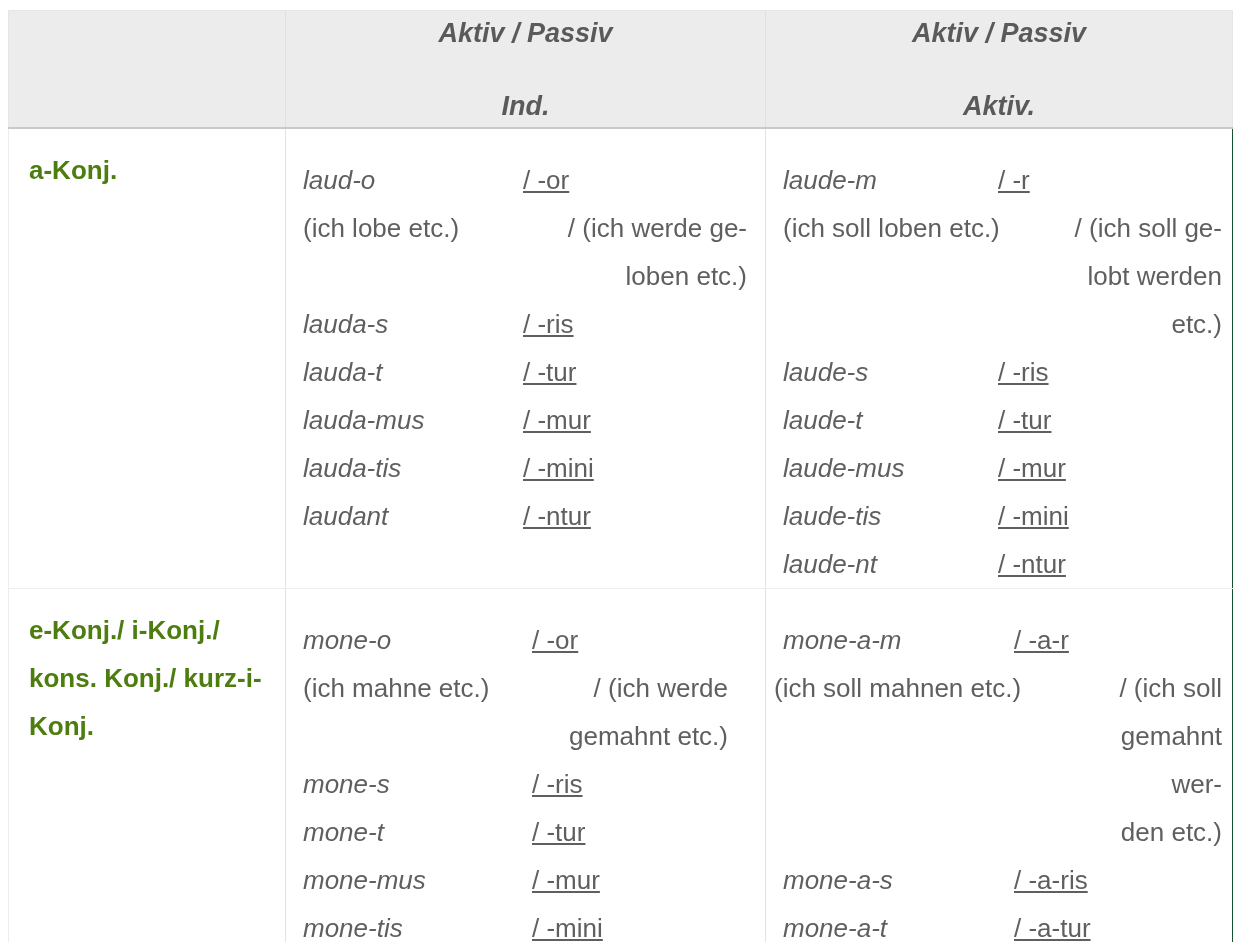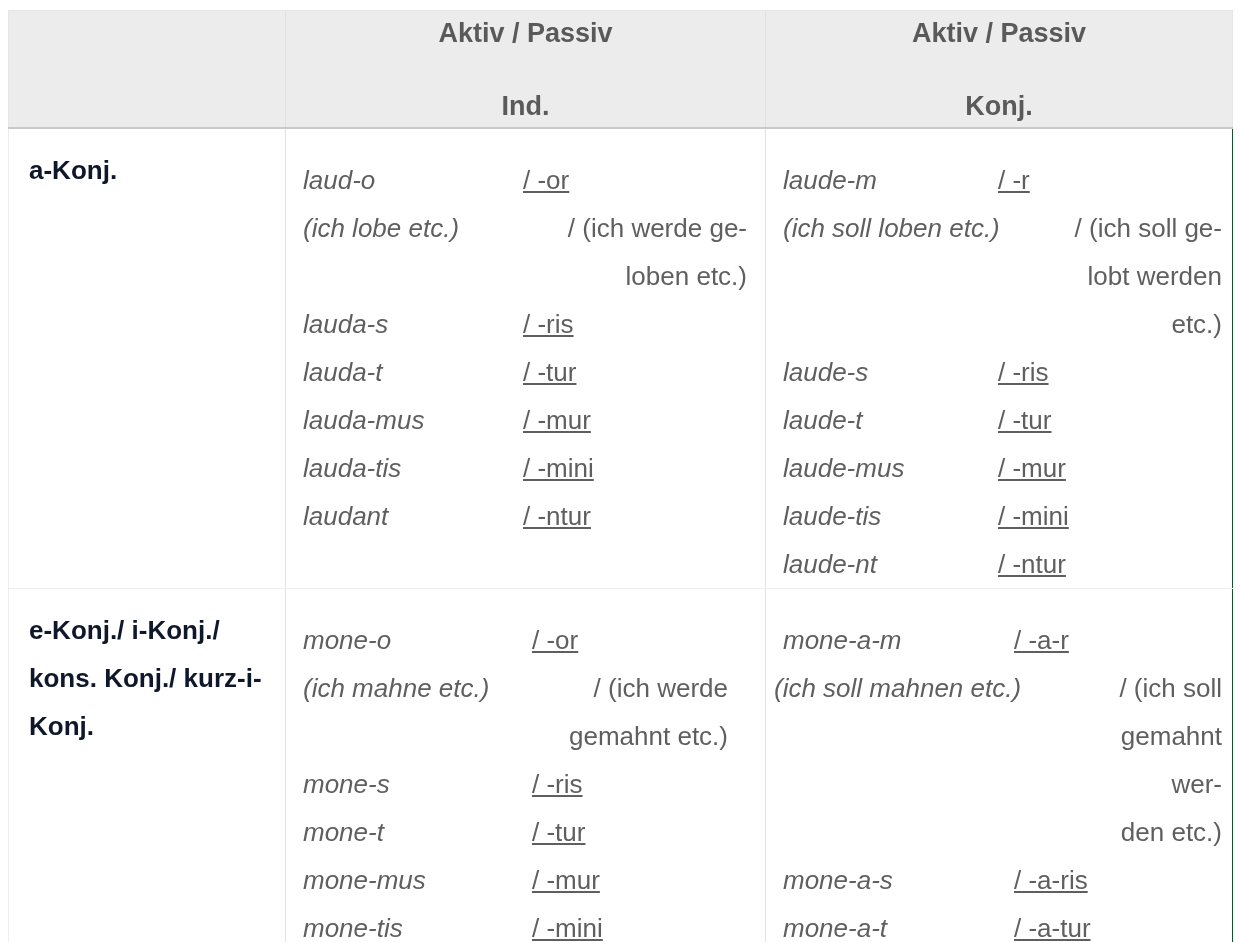--- a/index.html
+++ b/index.html
@@ -35,20 +35,21 @@
     border-bottom: 2px solid #c9c9c9;
     border-right: 1px solid #e0e0e0;
     padding: 0;
     vertical-align: middle;
     text-align: center;
     font-weight: bold;
     font-size: 27px;
     line-height: 36px;
     color: #5a5a5a;
     height: 116px;
+    font-style: italic;
   }
   thead th.empty-head {
     border-left: 1px solid #e6e6e6;
   }
   thead th.last-head { border-right: 1px solid #e6e6e6; }
   .head-line1 { display: block; }
   .head-line2 { display: block; margin-top: 37px; }
 
   
   tbody td {
@@ -60,21 +61,21 @@
   tbody td.cell-label { border-left: 1px solid #ededed; }
   tbody td.cell-konj  { border-right: 1px solid #14532d; }
 
   tbody tr.row-1 td { height: 382px; }
   tbody tr.row-2 td { height: 434px; }
 
   .label-text {
     font-weight: bold;
     font-size: 26px;
     line-height: 48px;
-    color: #0f172a;
+    color: #4d7c0f;
     padding: 17px 20px 0 20px;
   }
 
   .forms {
     padding: 27px 0 0 0;
     font-size: 26px;
     line-height: 48px;
   }
 
   .frow {
@@ -96,21 +97,20 @@
     text-decoration: underline;
   }
 
   
   .gloss-row { display: block; position: relative; }
   .gloss-left {
     position: absolute;
     left: 17px;
     top: 0;
     white-space: nowrap;
-    font-style: italic;
   }
   .gloss-right {
     display: block;
     text-indent: 0;
     padding-left: 0;
     text-align: right;
   }
   .hang {
     display: block;
     white-space: normal;
@@ -161,21 +161,21 @@
 
   <thead>
     <tr>
       <th class="empty-head"></th>
       <th>
         <span class="head-line1">Aktiv / Passiv</span>
         <span class="head-line2">Ind.</span>
       </th>
       <th class="last-head">
         <span class="head-line1">Aktiv / Passiv</span>
-        <span class="head-line2">Konj.</span>
+        <span class="head-line2">Aktiv.</span>
       </th>
     </tr>
   </thead>
 
   <tbody>
 
     <tr class="row-1">
       <td class="cell-label">
         <div class="label-text">a-Konj.</div>
       </td>

